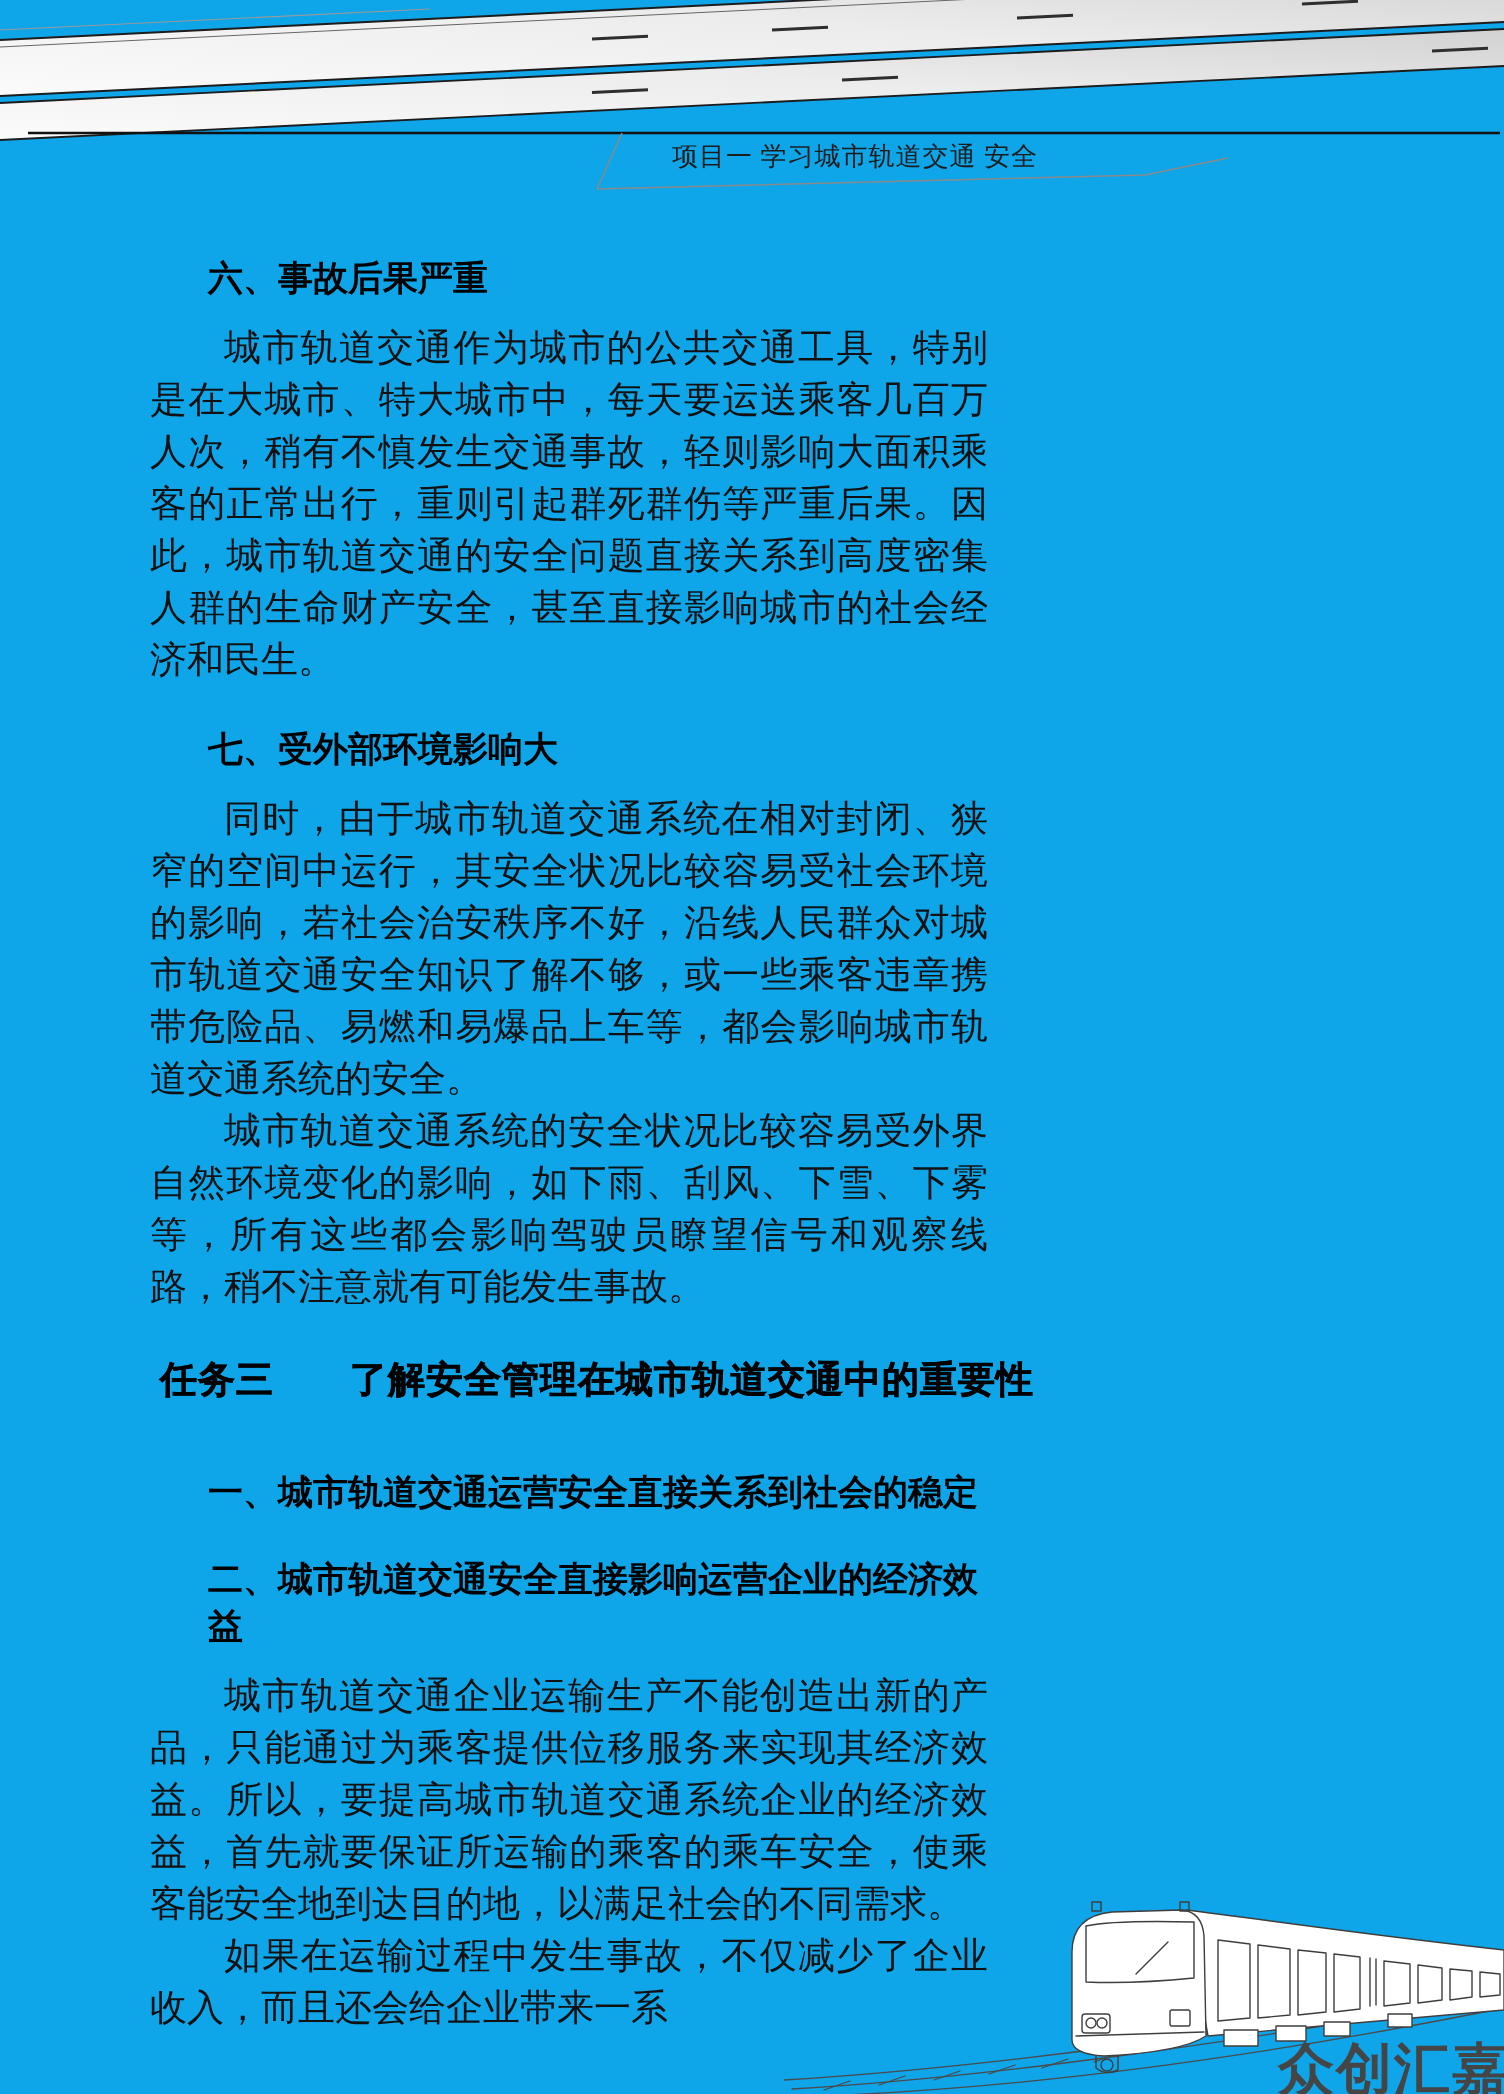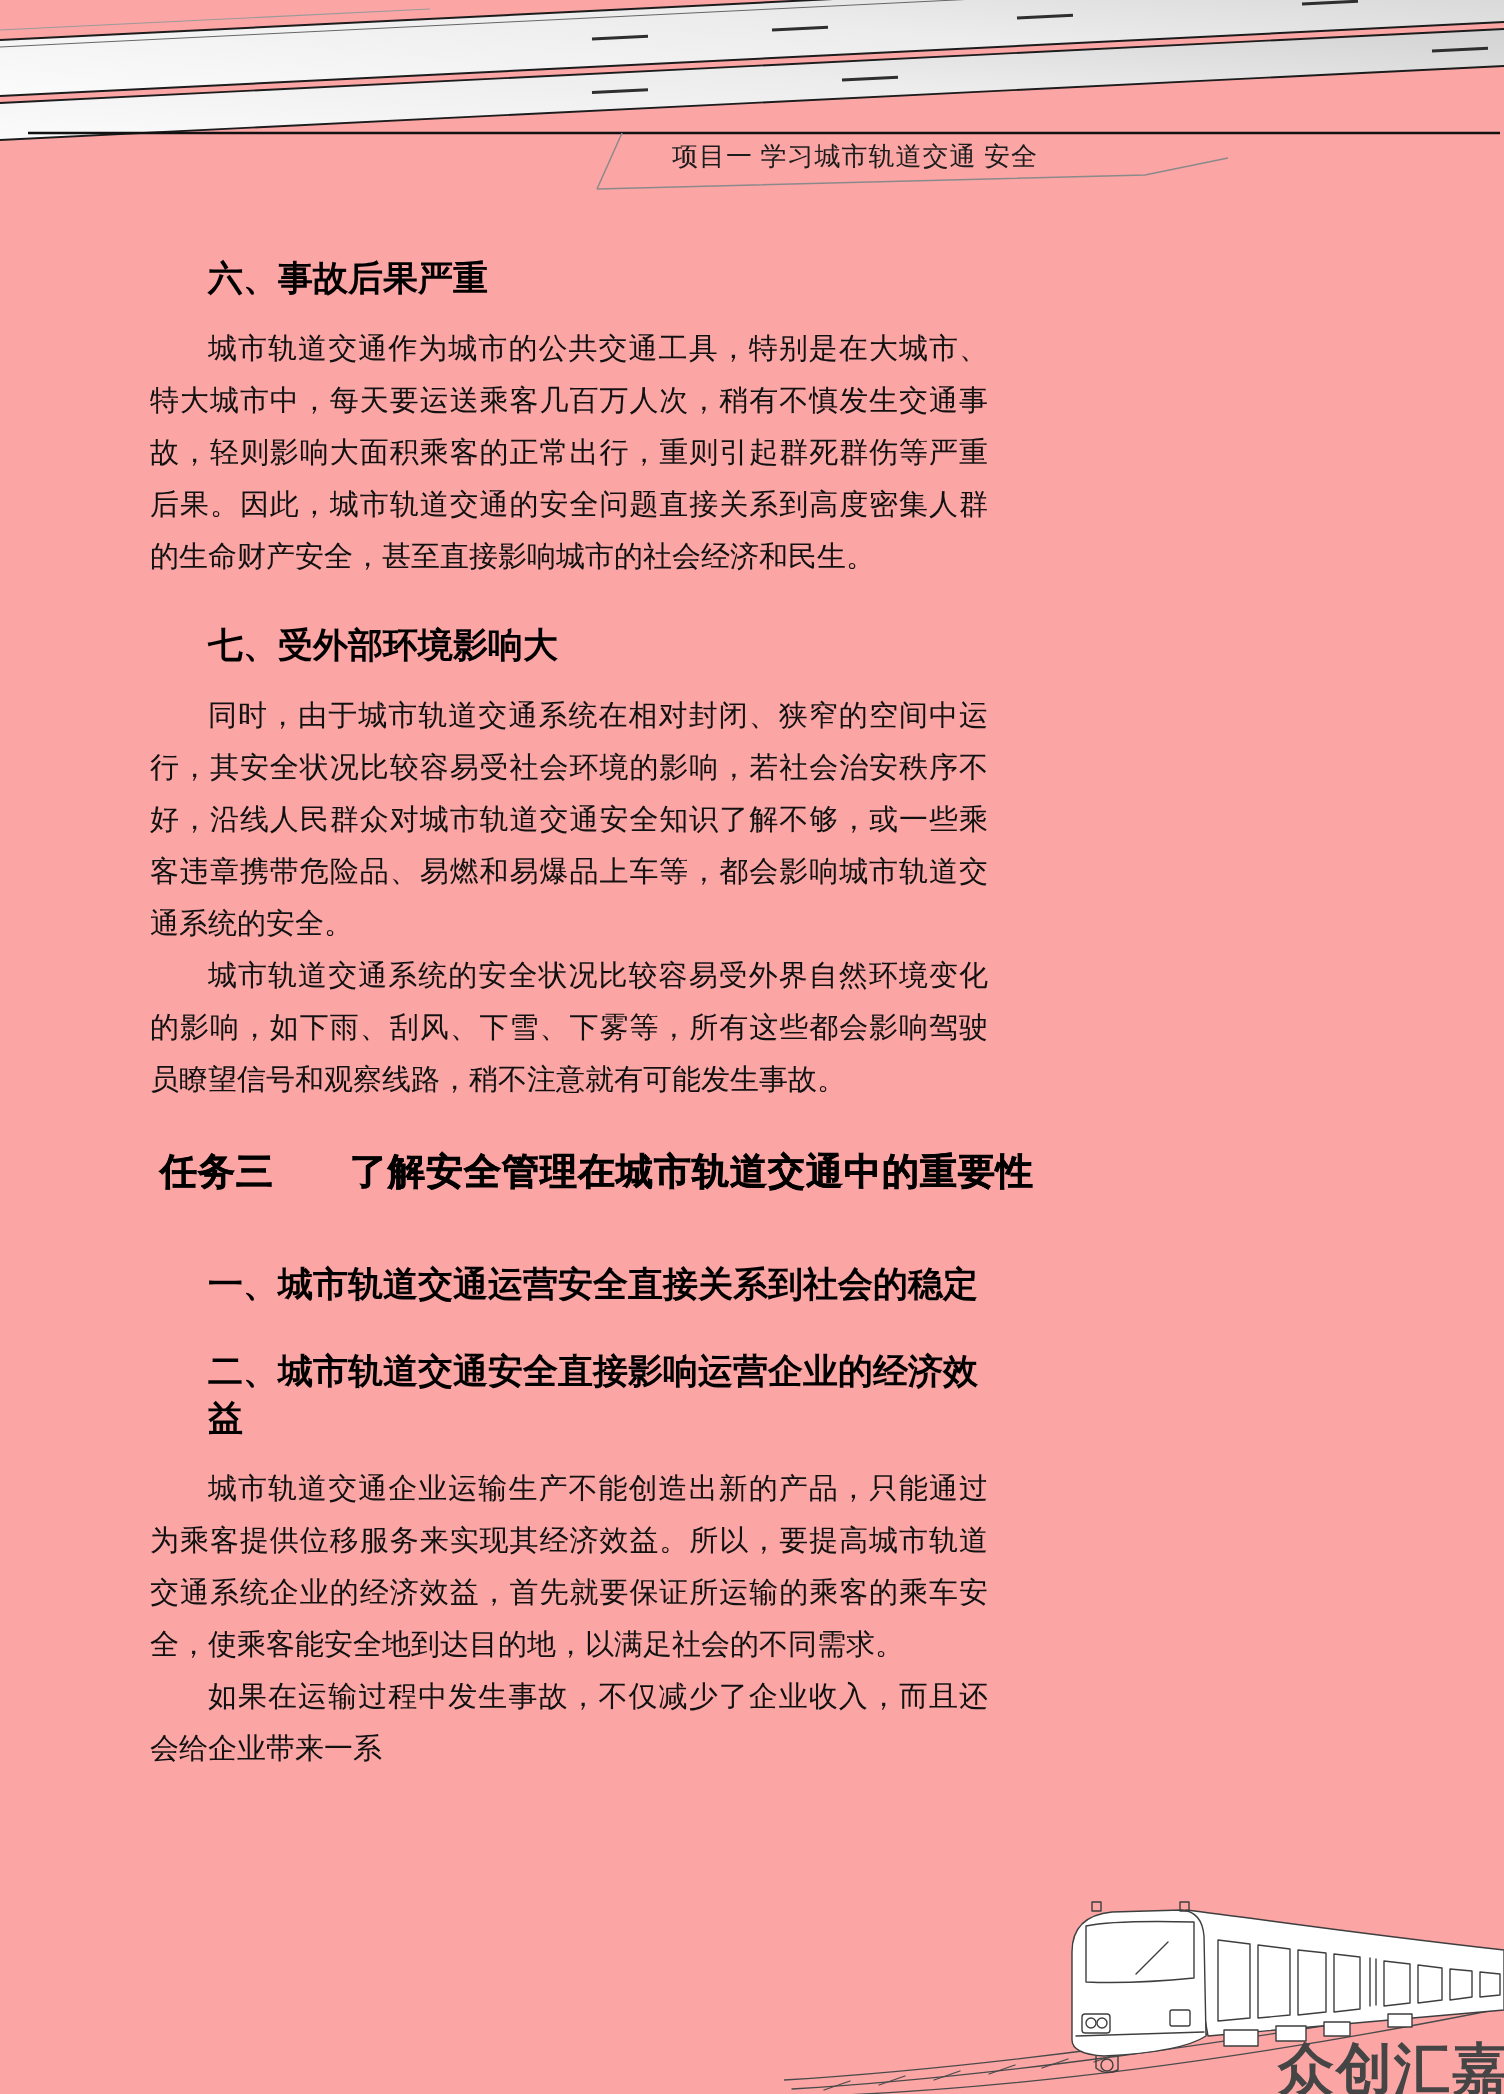--- a/index.html
+++ b/index.html
@@ -1,42 +1,42 @@
 <!DOCTYPE html>
 <html><head>
 <meta charset="utf-8">
 <style>
   * { margin:0; padding:0; box-sizing:border-box; }
   html,body { background:#ffffff; }
   .page {
     position:relative;
     width:1504px; height:2094px;
     margin:0 auto;
-    background:#fca5a5;
+    background:#0ea5e9;
     overflow:hidden;
     font-family:"Liberation Serif","DejaVu Serif",serif;
     color:#161616;
   }
   .header-art { position:absolute; top:0; left:0; width:1504px; height:215px; }
   .breadcrumb {
     position:absolute; top:139px; left:672px;
     font-size:26px; letter-spacing:1px; color:#1c1c1c;
     font-family:"Liberation Serif","DejaVu Serif",serif;
     white-space:nowrap;
   }
   .content {
     position:absolute; top:215px; left:150px; width:838px;
   }
   .sec-heading {
     font-family:"Liberation Sans","DejaVu Sans",sans-serif;
     font-weight:700; font-size:35px; color:#000;
     padding-left:58px; margin:40px 0 20px;
   }
   .para {
-    font-size:29px; line-height:52px;
+    font-size:37px; line-height:52px;
     text-align:justify; text-indent:2em; color:#111;
   }
   .task-title {
     font-size:37px; font-weight:900; color:#000;
     font-family:"DejaVu Serif","Liberation Serif",serif;
     text-align:center; letter-spacing:1px; white-space:nowrap;
     margin:42px 10px 64px;
     -webkit-text-stroke:0.6px #000;
   }
   .page-number {

